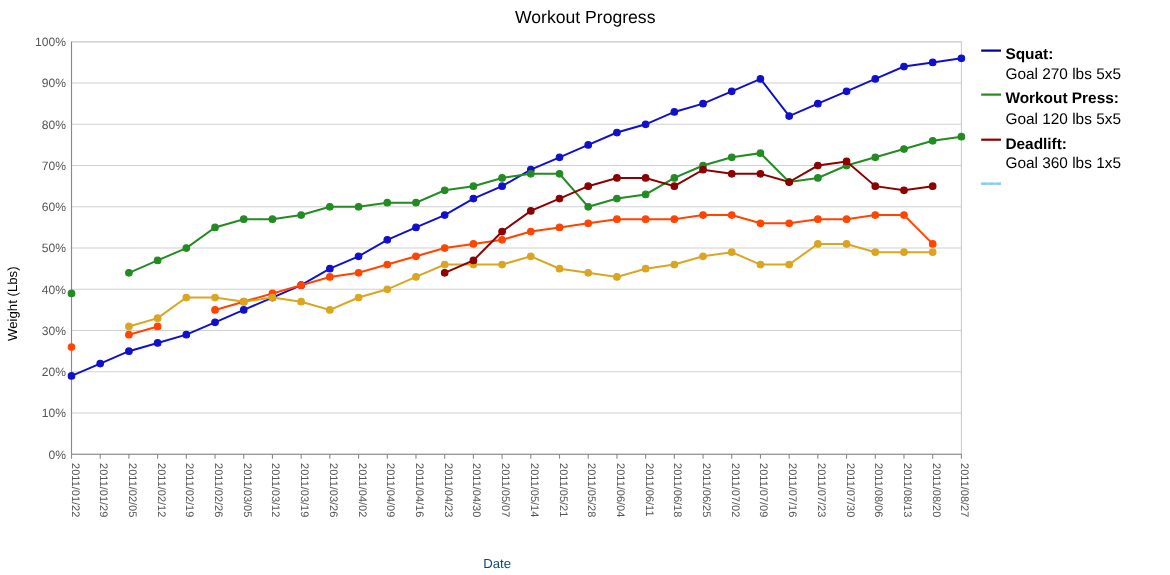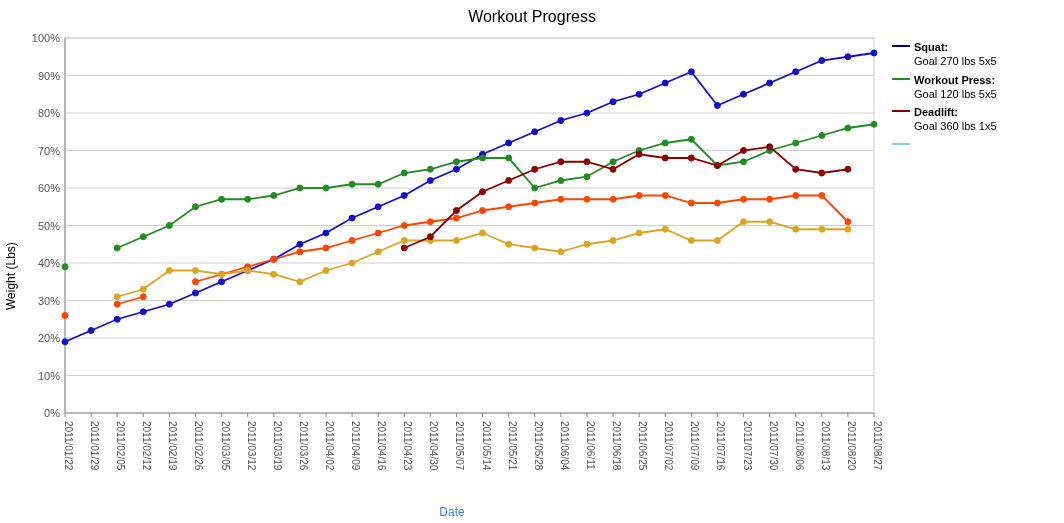--- a/index.html
+++ b/index.html
@@ -63,27 +63,27 @@
       flex: 1;
       position: relative;
     }
     svg.plot {
       width: 100%;
       height: 100%;
     }
     .x-axis-label {
       text-align: center;
       font-size: 12px;
-      color: #3b82f6;
+      color: #0c4a6e;
       padding: 2px 0 4px 0;
     }
     .legend {
       width: 180px;
       padding: 10px 8px;
-      font-size: 11px;
+      font-size: 14px;
       color: #000;
       flex-shrink: 0;
     }
     .legend-item {
       display: flex;
       align-items: flex-start;
       margin-bottom: 4px;
     }
     .legend-line {
       width: 18px;

